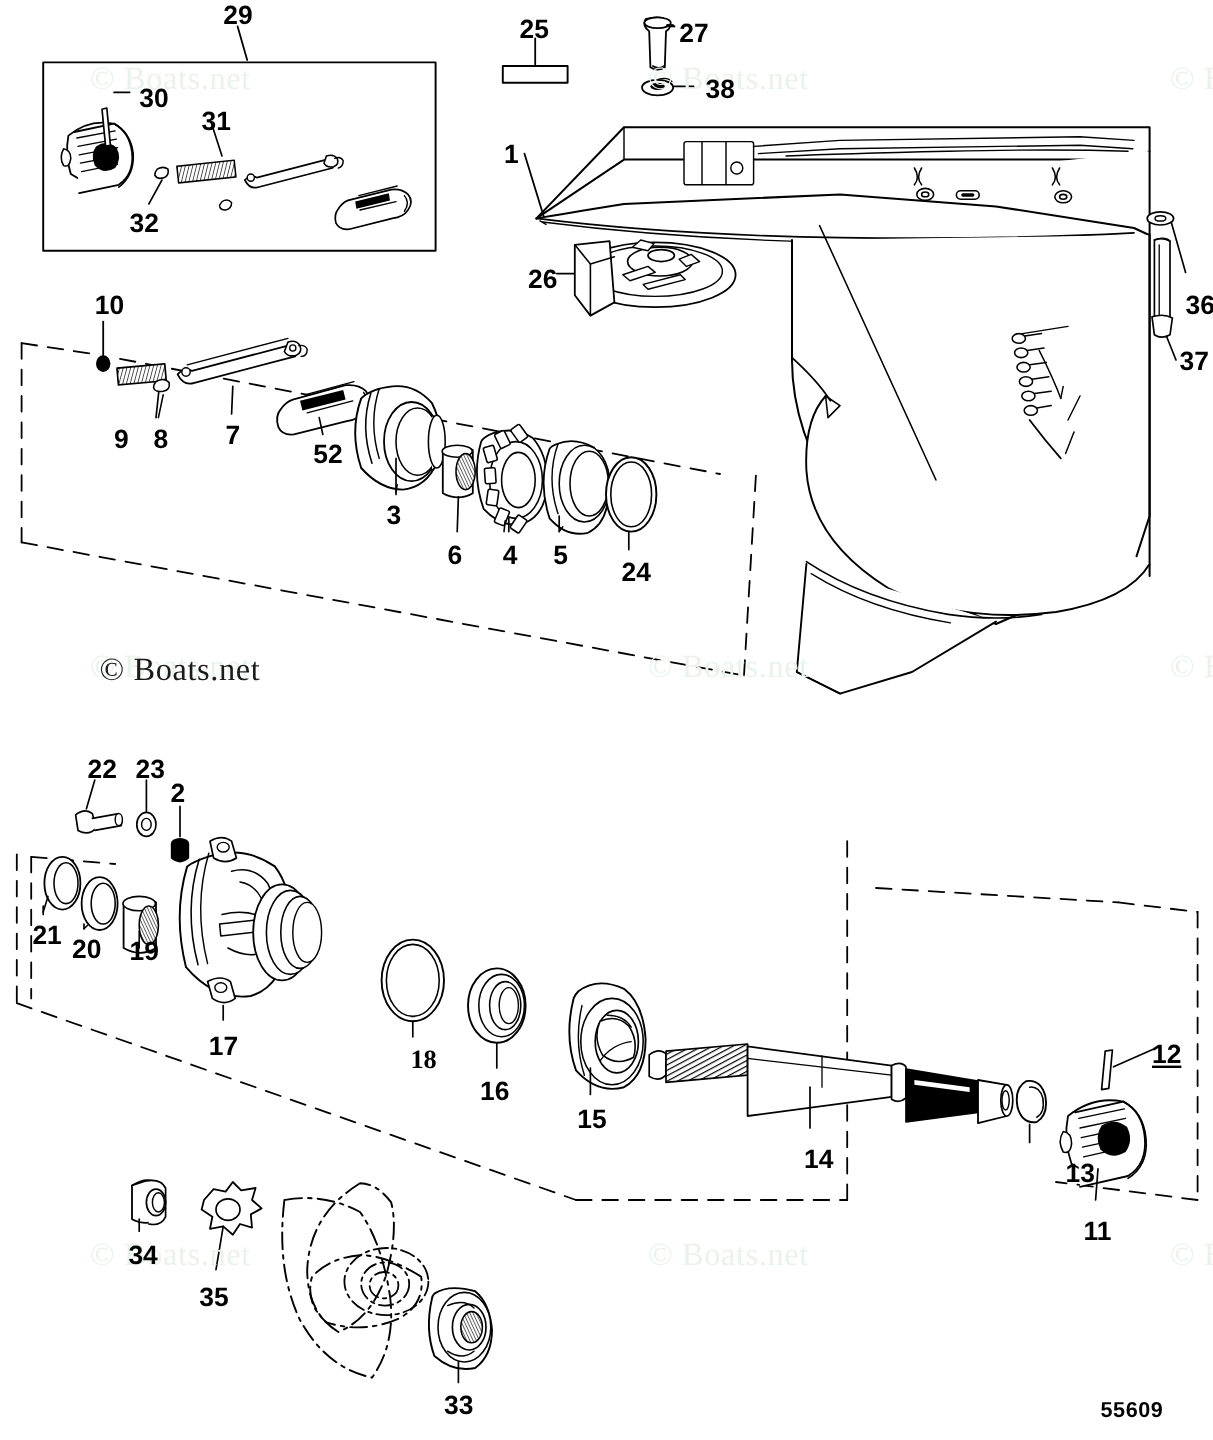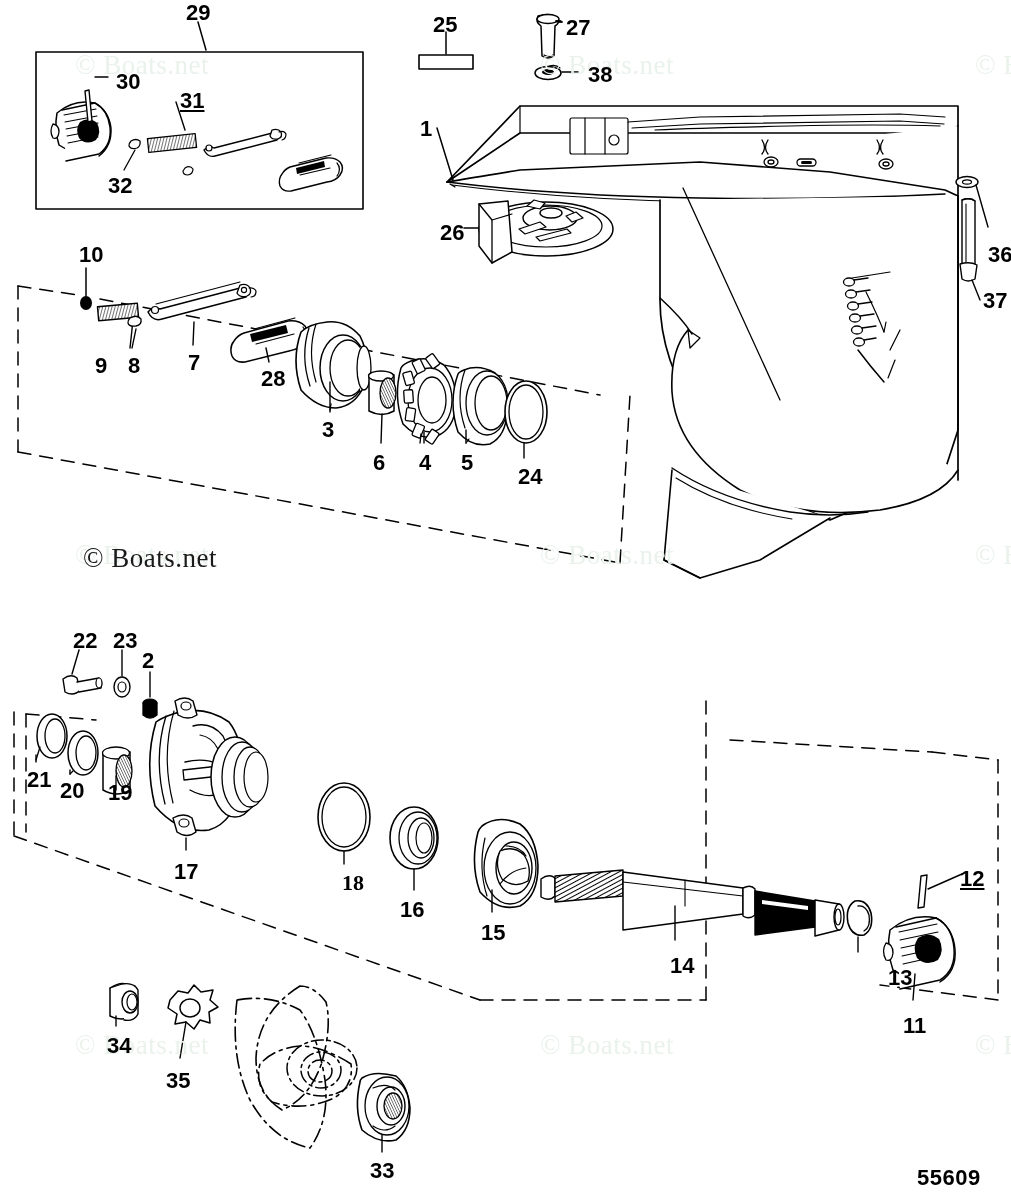--- a/index.html
+++ b/index.html
@@ -45,21 +45,21 @@
     font-size: 22px;
     color: #000000;
     line-height: 1;
     white-space: nowrap;
     user-select: none;
   }
   .diagnum {
     position: absolute;
     font-family: "Liberation Sans", sans-serif;
     font-weight: bold;
-    font-size: 22px;
+    font-size: 18px;
     color: #000000;
     letter-spacing: .5px;
   }
   svg { display:block; }
 </style>
 </head>
 <body>
 
 <div id="page">
 
@@ -519,34 +519,34 @@
     <div class="wm" style="left:975px; top:540px;">© Boats.net</div>
     <div class="wm" style="left:75px;  top:1030px;">© Boats.net</div>
     <div class="wm" style="left:540px; top:1030px;">© Boats.net</div>
     <div class="wm" style="left:975px; top:1030px;">© Boats.net</div>
     <div class="wm wm-dark" style="left:83px; top:543px;">© Boats.net</div>
   </div>
 
   <div>
     <div class="callout" style="left:186px; top:2px;">29</div>
     <div class="callout" style="left:116px; top:71px;">30</div>
-    <div class="callout" style="left:180px; top:90px;text-decoration:underline;">31</div>
+    <div class="callout" style="left:168px; top:90px;">31</div>
     <div class="callout" style="left:108px; top:175px;">32</div>
     <div class="callout" style="left:433px; top:14px;">25</div>
     <div class="callout" style="left:566px; top:17px;">27</div>
     <div class="callout" style="left:588px; top:64px;">38</div>
     <div class="callout" style="left:420px; top:118px;">1</div>
     <div class="callout" style="left:440px; top:222px;">26</div>
     <div class="callout" style="left:988px; top:244px;">36</div>
     <div class="callout" style="left:983px; top:290px;">37</div>
     <div class="callout" style="left:79px;  top:244px;">10</div>
     <div class="callout" style="left:95px;  top:355px;">9</div>
     <div class="callout" style="left:128px; top:355px;">8</div>
     <div class="callout" style="left:188px; top:352px;">7</div>
-    <div class="callout" style="left:261px; top:368px;">28</div>
+    <div class="callout" style="left:261px; top:368px;">52</div>
     <div class="callout" style="left:322px; top:419px;">3</div>
     <div class="callout" style="left:373px; top:452px;">6</div>
     <div class="callout" style="left:419px; top:452px;">4</div>
     <div class="callout" style="left:461px; top:452px;">5</div>
     <div class="callout" style="left:518px; top:466px;">24</div>
     <div class="callout" style="left:73px;  top:630px;">22</div>
     <div class="callout" style="left:113px; top:630px;">23</div>
     <div class="callout" style="left:142px; top:650px;">2</div>
     <div class="callout" style="left:27px;  top:769px;">21</div>
     <div class="callout" style="left:60px;  top:780px;">20</div>

